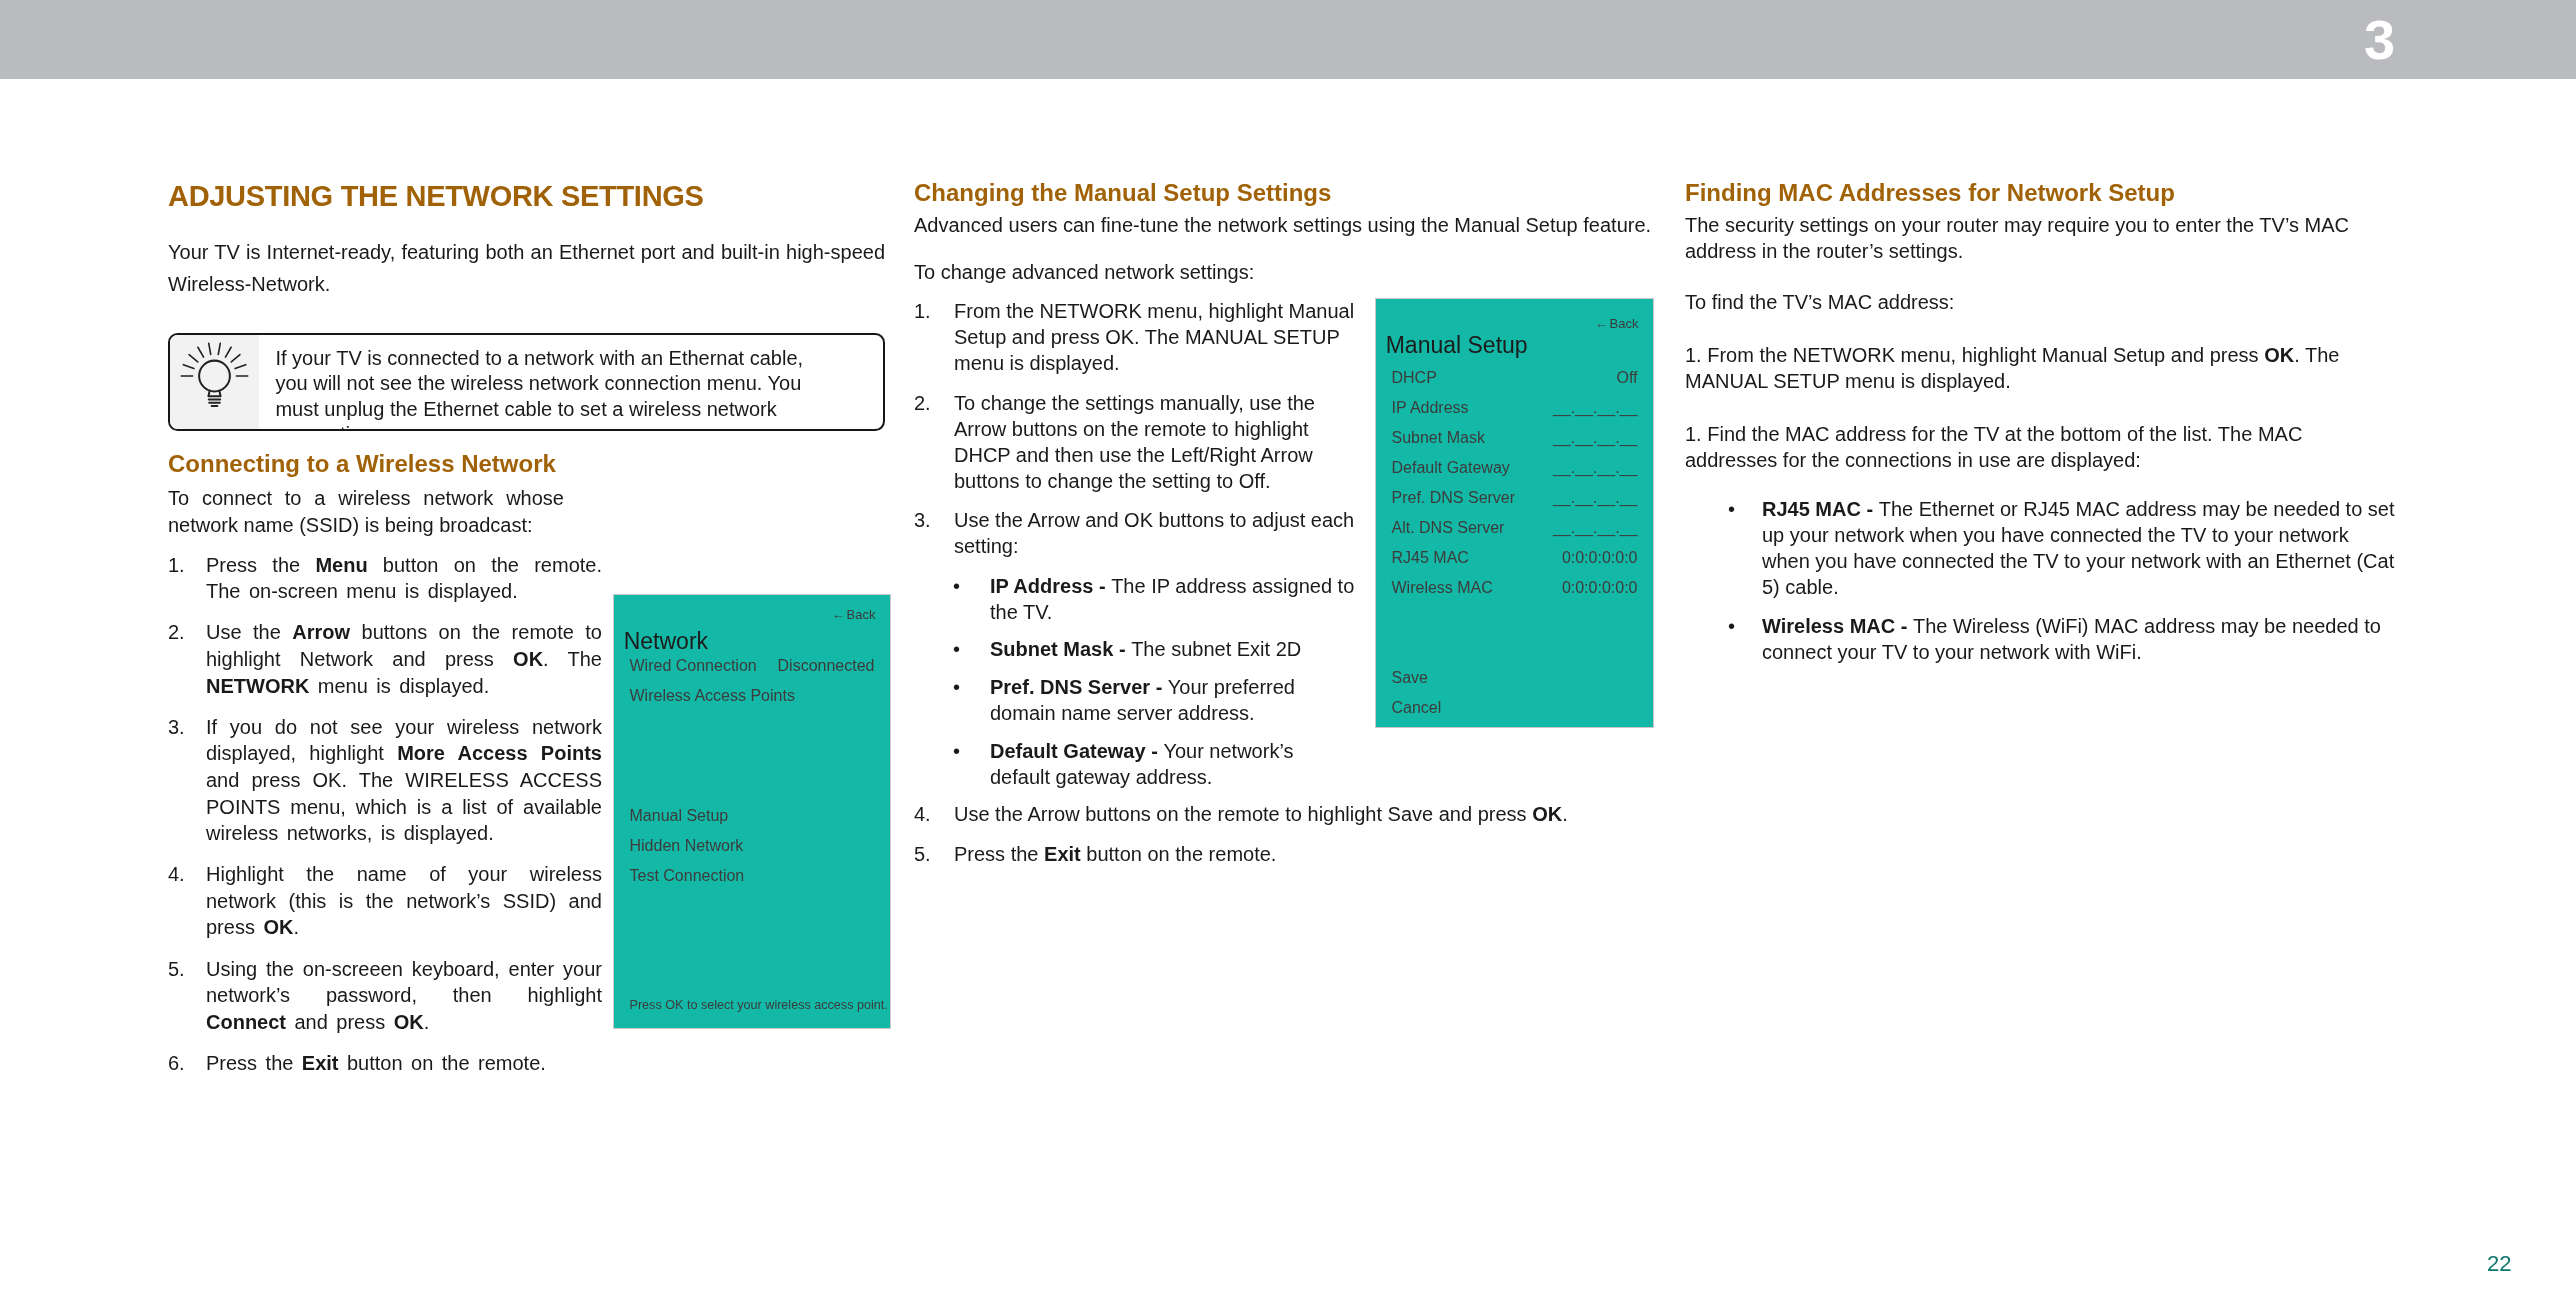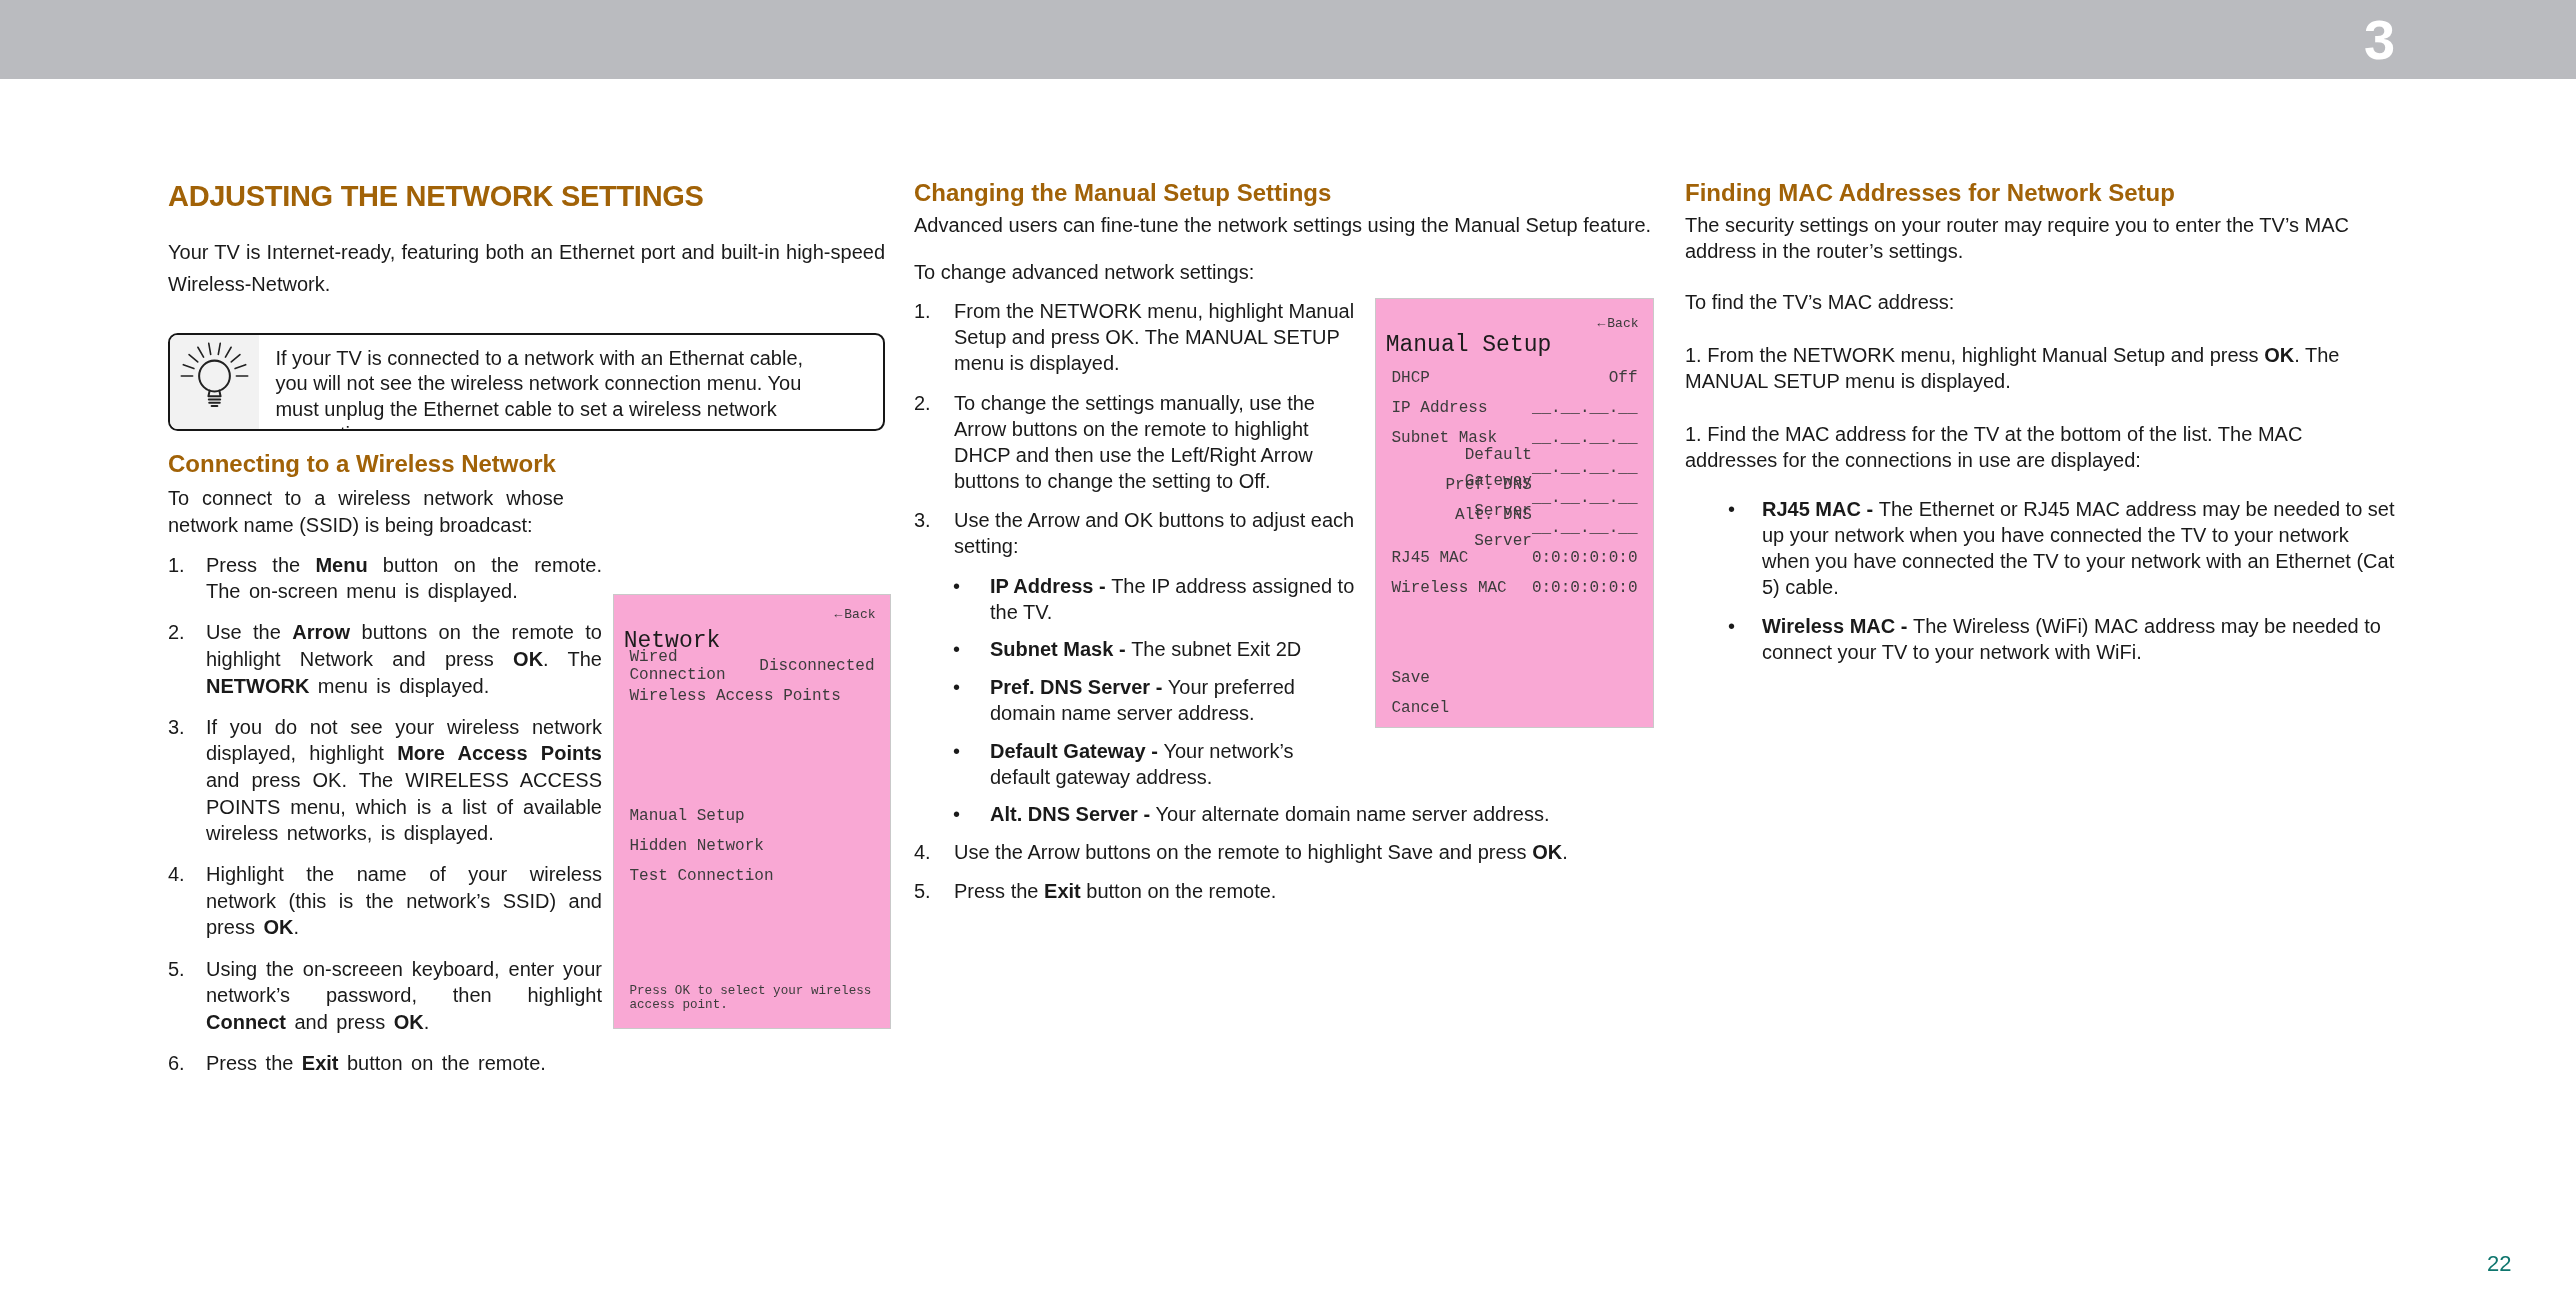--- a/index.html
+++ b/index.html
@@ -25,21 +25,21 @@
   .tip-icon-cell {flex:0 0 89px; background:#f2f2f2; display:flex; align-items:center; justify-content:center;}
   .tip-text {padding:10.6px 46px 10.6px 16.4px; font-size:20px; line-height:25.6px;}
   .h2 {margin:19.3px 0 0 0; font-size:24px; font-weight:bold; color:#a16207;}
   .sect {margin:6.8px 0 0 0; font-size:20px; line-height:26.6px;}
   .listwrap {position:relative; margin-top:13.5px;}
   .step1col {font-size:20px; line-height:26.6px; padding-left:38px; text-indent:-38px;
              margin-bottom:14.5px; word-spacing:2.9px;}
   .num {display:inline-block; width:38px; text-indent:0;}
 
   
-  .menu {background:#f9a8d4; border:1px solid #c9c9c9; box-sizing:border-box;font-family:Liberation Mono, monospace;}
+  .menu {background:#14b8a6; border:1px solid #c9c9c9; box-sizing:border-box;}
   .net-menu {position:absolute; left:445px; top:414px; width:278px; height:435px;}
   .menu-back {position:absolute; top:11.6px; right:14.5px; font-size:13px; color:#3a3a3a;}
   .back-arrow {margin-right:1.9px;}
   .menu-title {position:absolute; top:33px; left:9.7px; font-size:23px; color:#1c1c1c;}
   .menu-rows {position:absolute; left:0; right:0;}
   .net-rows {top:56px;}
   .man-rows {top:64px;text-align:right;}
   .menu-row {height:30px; display:flex; align-items:center; justify-content:space-between;
              padding:0 15.5px; font-size:16px; color:#3c3c3c;}
   .menu-gap-net {height:90px;}
@@ -205,21 +205,20 @@
 
     <div class="c2steps">
       <div class="step2col"><span class="num2">1.</span><span><span>From the NETWORK menu, highlight Manual Setup and press OK. The MANUAL SETUP menu is displayed.</span></span></div>
       <div class="step2col"><span class="num2">2.</span><span><span>To change the settings manually, use the Arrow buttons on the remote to highlight DHCP and then use the Left/Right Arrow buttons to change the setting to Off.</span></span></div>
       <div class="step2col"><span class="num2">3.</span><span><span>Use the Arrow and OK buttons to adjust each setting:</span></span></div>
 
       <div class="b-item"><span class="bdot">•</span><span><span class="b">IP Address - </span><span>The IP address assigned to the TV.</span></span></div>
       <div class="b-item"><span class="bdot">•</span><span><span class="b">Subnet Mask - </span><span>The subnet Exit 2D</span></span></div>
       <div class="b-item"><span class="bdot">•</span><span><span class="b">Pref. DNS Server - </span><span>Your preferred domain name server address.</span></span></div>
       <div class="b-item"><span class="bdot">•</span><span><span class="b">Default Gateway - </span><span>Your network’s default gateway address.</span></span></div>
-      <div class="b-item clear-r"><span class="bdot">•</span><span><span class="b">Alt. DNS Server - </span><span>Your alternate domain name server address.</span></span></div>
 
       <div class="step2col clear-r"><span class="num2">4.</span><span><span>Use the Arrow buttons on the remote to highlight Save and press </span><span class="b">OK</span><span>.</span></span></div>
       <div class="step2col"><span class="num2">5.</span><span><span>Press the </span><span class="b">Exit</span><span> button on the remote.</span></span></div>
     </div>
   </div>
 
   <div class="col3">
     <h2 class="h2">Finding MAC Addresses for Network Setup</h2>
     <p class="c3intro">The security settings on your router may require you to enter the TV’s MAC address in the router’s settings.</p>
     <p class="c3lead">To find the TV’s MAC address:</p>

